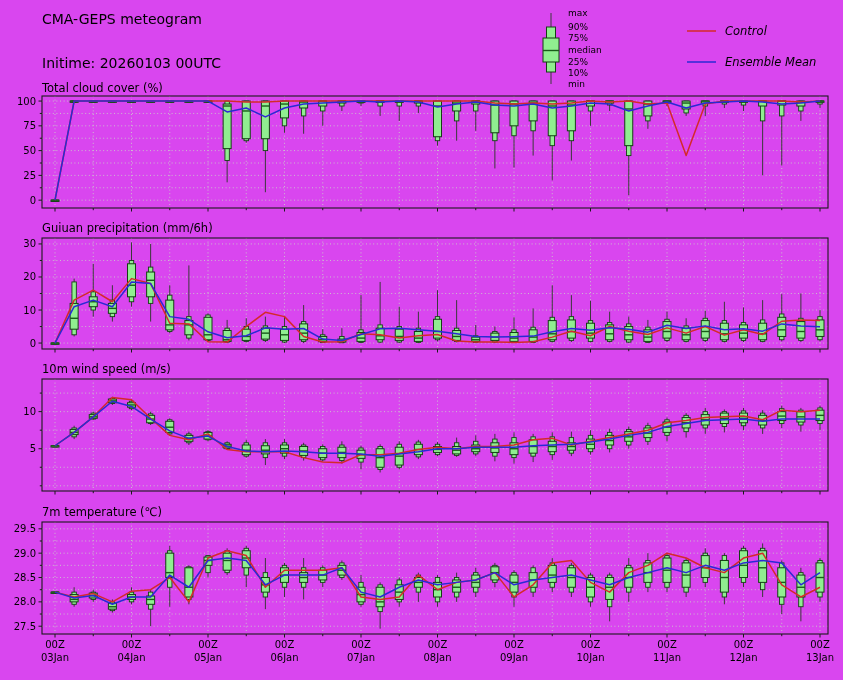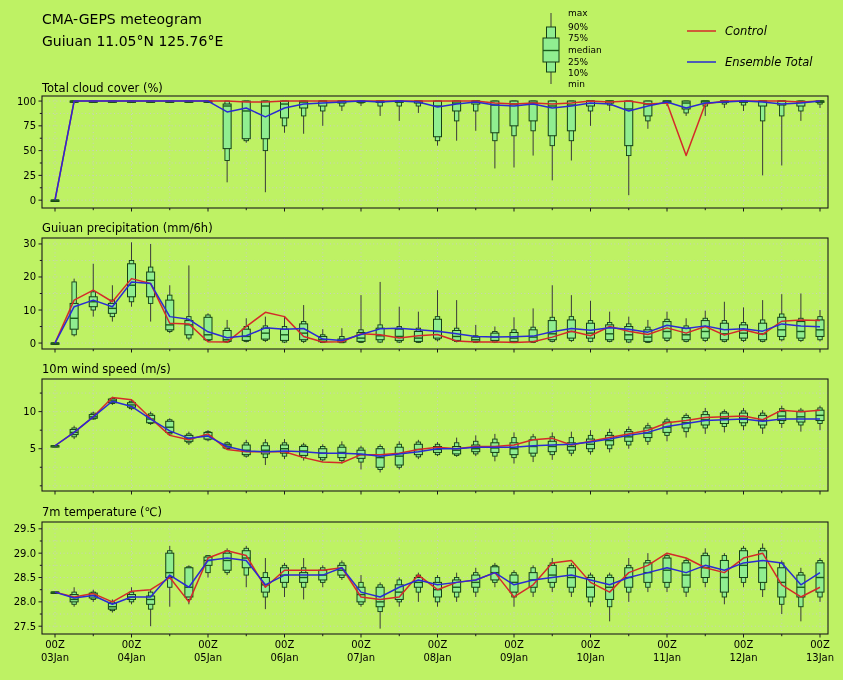--- a/index.html
+++ b/index.html
@@ -1,37 +1,37 @@
 <!DOCTYPE html>
 <html><head>
 <meta charset="utf-8">
 <style>
   html,body{margin:0;padding:0;background:#fff;}
   body{font-family:"DejaVu Sans","Liberation Sans",sans-serif;}
-  #page{position:relative;width:843px;height:680px;background:#bef264;overflow:hidden;}
+  #page{position:relative;width:843px;height:680px;background:#d946ef;overflow:hidden;}
   .hdr{position:absolute;left:42px;color:#000;font-size:14px;line-height:22px;white-space:nowrap;}
   .h1{top:8px;} .h2{top:30px;} .h3{top:52px;}
   .ptitle{position:absolute;left:42px;font-size:11.5px;color:#000;white-space:nowrap;}
   .lg-label{position:absolute;font-size:11.5px;color:#000;white-space:nowrap;font-style:italic;}
   svg{position:absolute;left:0;top:0;}
 </style>
 </head>
 <body>
 
 <div id="page">
   <div class="hdr h1">CMA-GEPS meteogram</div>
-  <div class="hdr h2">Guiuan 11.05°N 125.76°E</div>
+  <div class="hdr h3">Initime: 20260103 00UTC</div>
 
   <div class="ptitle" style="top:81px">Total cloud cover (%)</div>
   <div class="ptitle" style="top:221px">Guiuan precipitation (mm/6h)</div>
   <div class="ptitle" style="top:362px">10m wind speed (m/s)</div>
   <div class="ptitle" style="top:505px">7m temperature (℃)</div>
 
   <div class="lg-label" style="left:725px;top:24px">Control</div>
-  <div class="lg-label" style="left:725px;top:55px">Ensemble Total</div>
+  <div class="lg-label" style="left:725px;top:55px">Ensemble Mean</div>
 
   <svg id="chart" width="843" height="680" viewBox="0 0 843 680">
       <g>
         <g stroke="#cbcbcb" stroke-width="0.9" stroke-dasharray="1 2.6">
           <line x1="55" x2="55" y1="96" y2="208"></line>
           <line x1="93.25" x2="93.25" y1="96" y2="208"></line>
           <line x1="131.5" x2="131.5" y1="96" y2="208"></line>
           <line x1="169.75" x2="169.75" y1="96" y2="208"></line>
           <line x1="208" x2="208" y1="96" y2="208"></line>
           <line x1="246.25" x2="246.25" y1="96" y2="208"></line>

